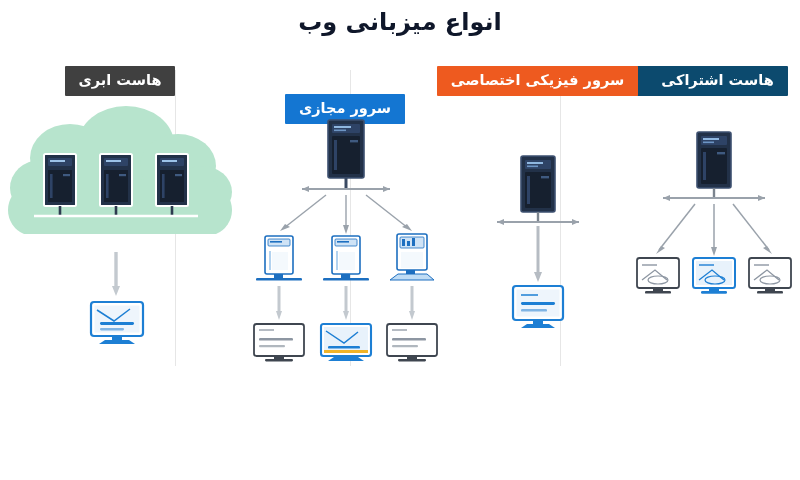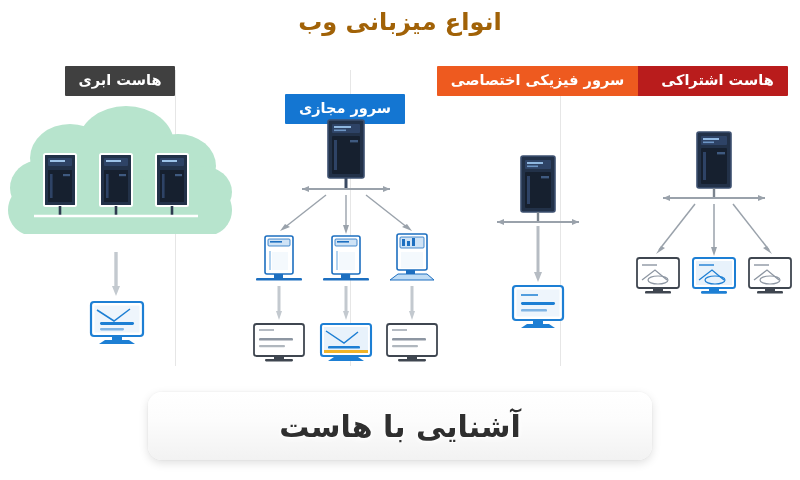--- a/index.html
+++ b/index.html
@@ -24,21 +24,21 @@
 
   
   .page-title {
     position: absolute;
     top: 8px;
     left: 0;
     width: 800px;
     text-align: center;
     font-size: 24px;
     font-weight: bold;
-    color: #a16207;
+    color: #0f172a;
     letter-spacing: 0px;
     direction: rtl;
   }
 
   
   .columns {
     position: absolute;
     top: 66px;
     left: 0;
     width: 800px;
@@ -77,21 +77,21 @@
     color: #ffffff;
     font-size: 14.5px;
     font-weight: bold;
     padding: 5px 14px 7px 14px;
     line-height: 1.25;
     white-space: nowrap;
     direction: rtl;
     text-align: center;
     border-radius: 1px;
   }
-  .badge-shared    { background: #b91c1c; padding-left: 24px; }
+  .badge-shared    { background: #0c4a6e; padding-left: 24px; }
   .badge-dedicated { background: #ee5a1f; }
   .badge-vps       { background: #1476d2; margin-top: 28px; }
   .badge-cloud     { background: #404040; }
 
   .badge-wrap { height: 34px; display: flex; align-items: flex-start; }
 
   
   .diagram {
     position: relative;
     width: 100%;
@@ -403,17 +403,14 @@
             <rect x="100" y="228" width="24" height="2.4" rx="1.1" fill="#7fb4e4"></rect>
             <rect x="112" y="236" width="10" height="4" fill="#1d7fd4"></rect>
             <path d="M99,244 L135,244 L129,240 L105,240 Z" fill="#1d7fd4"></path>
           </g>
         </svg>
       </div>
     </div>
 
   </div>
 
-  <div class="bottom-banner">
-    <span class="banner-text">آشنایی با هاست</span>
-  </div>
 
 </div>
 
 </body></html>

